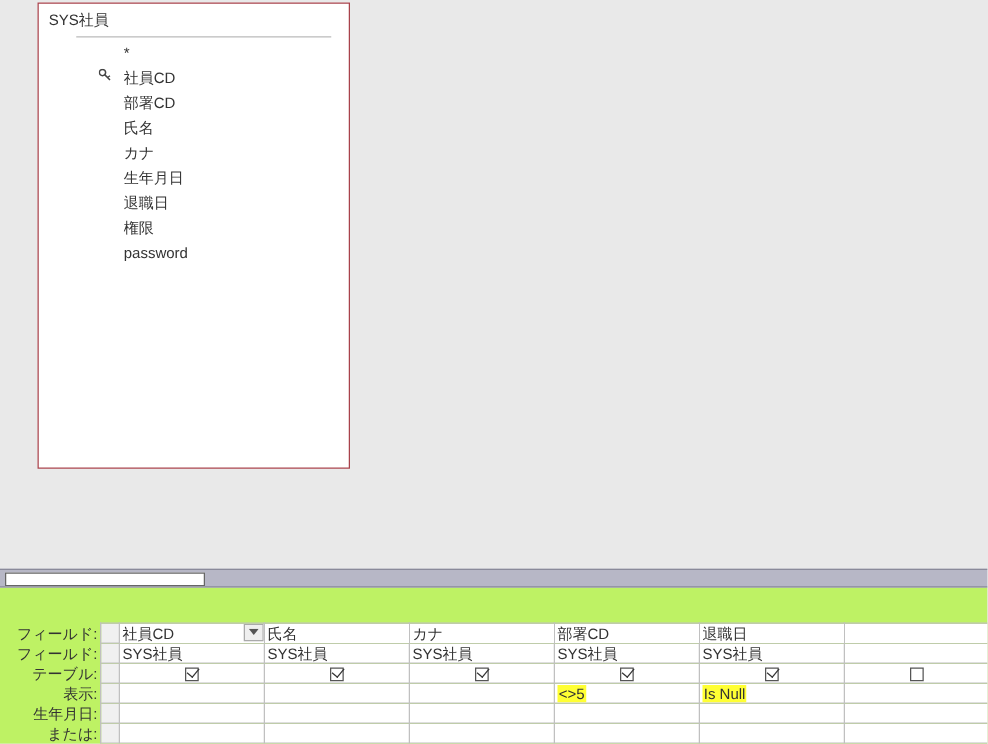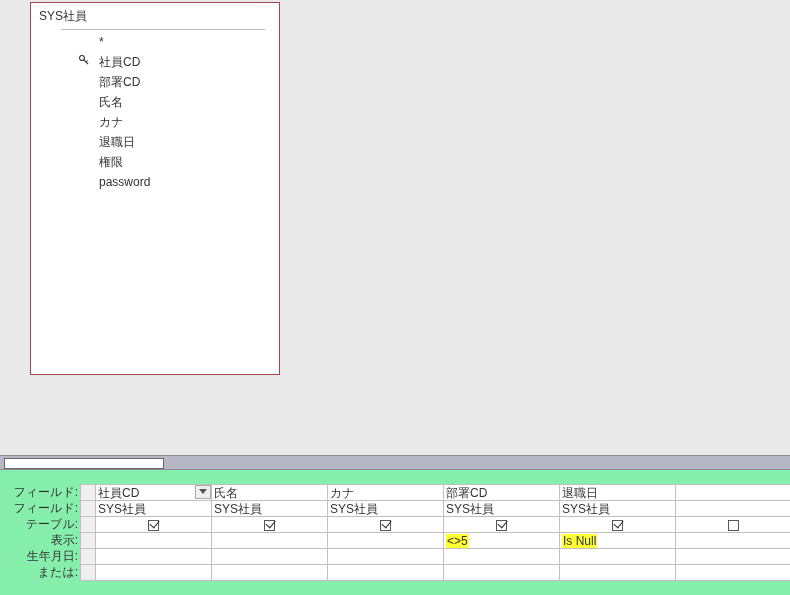--- a/index.html
+++ b/index.html
@@ -68,23 +68,24 @@
     position: absolute;
     left: 4px;
     top: 2px;
     width: 160px;
     height: 11px;
     background: #fff;
     border: 1px solid #666;
   }
 
   .lower-pane {
-    background: #86efac;
+    background: #bef264;
     height: 125px;
     display: flex;
+    align-items: flex-end;
   }
   .row-labels {
     width: 80px;
     flex-shrink: 0;
     padding-top: 14px;
   }
   .row-labels div {
     height: 16px;
     line-height: 16px;
     text-align: right;
@@ -178,20 +179,21 @@
         <li>社員CD<span class="key-icon">
             <svg width="10" height="10" viewBox="0 0 10 10">
               <circle cx="3" cy="3" r="2.5" fill="none" stroke="#444" stroke-width="1.2"></circle>
               <line x1="4.5" y1="4.5" x2="9" y2="9" stroke="#444" stroke-width="1.2"></line>
               <line x1="7" y1="7" x2="9" y2="5.5" stroke="#444" stroke-width="1"></line>
             </svg>
           </span></li>
         <li>部署CD</li>
         <li>氏名</li>
         <li>カナ</li>
+        <li>生年月日</li>
         <li>退職日</li>
         <li>権限</li>
         <li>password</li>
       </ul>
   </div>
 </div>
 
 <div class="splitter">
   <div class="splitter-handle"></div>
 </div>

